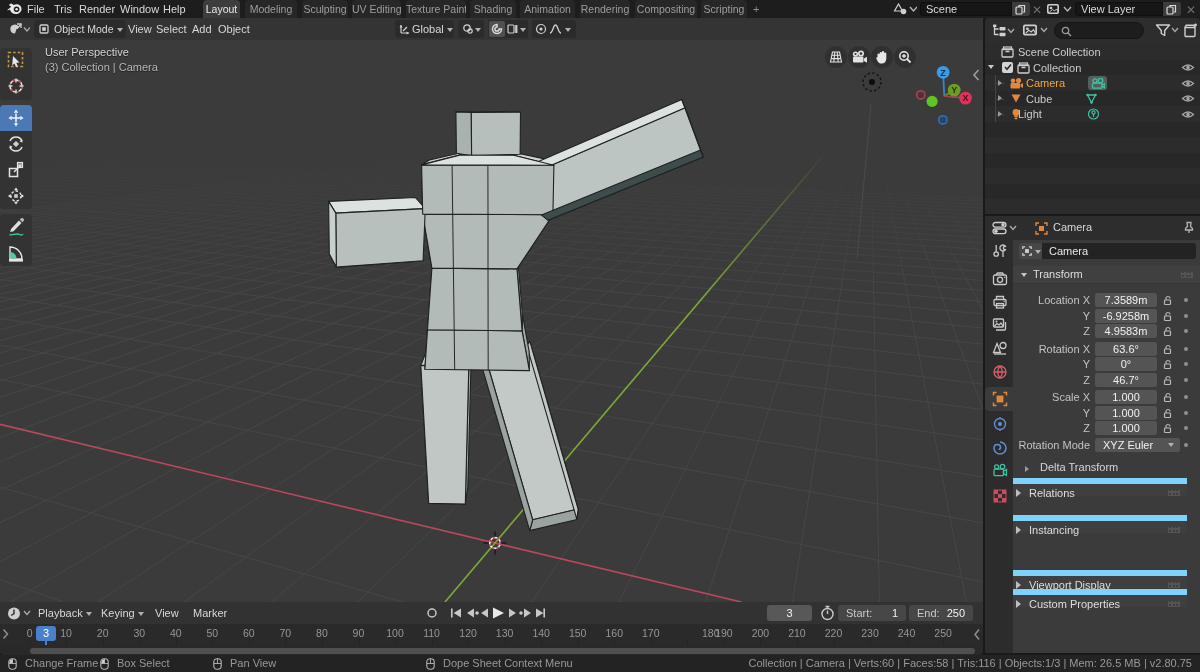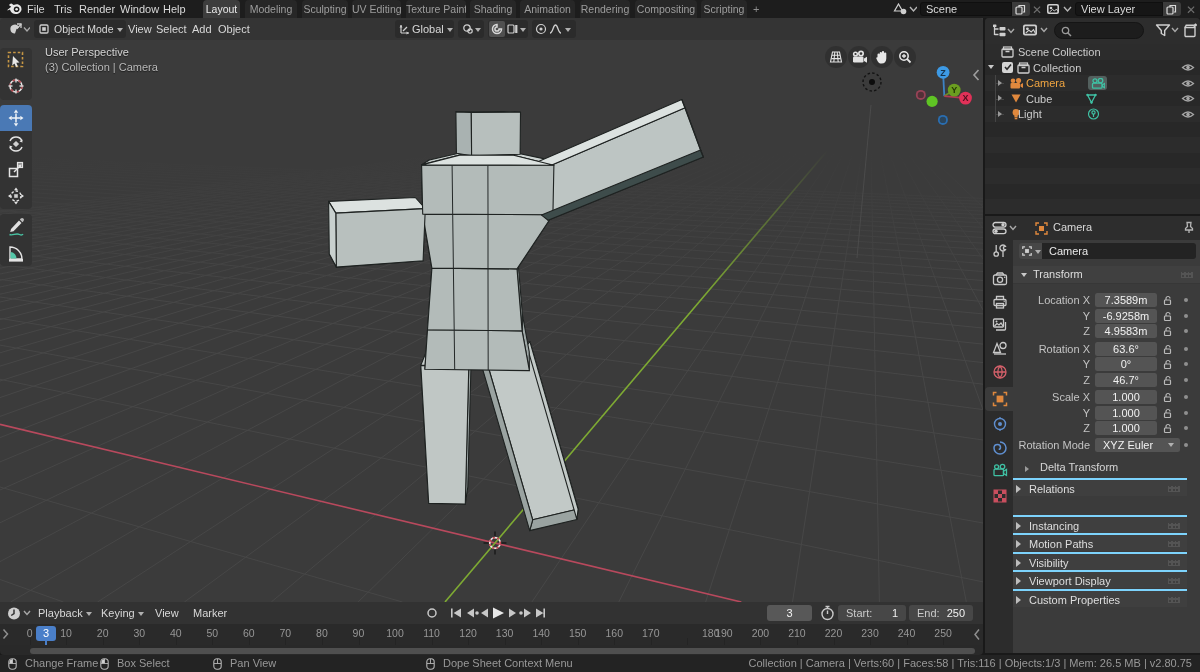--- a/index.html
+++ b/index.html
@@ -17,21 +17,21 @@
 .tbtn.blue{background:#4a79b5}
 .vptext{position:absolute;color:#d4d4d4;font-size:11px;text-shadow:0 1px 1px rgba(0,0,0,.55)}
 .gbtn{position:absolute;width:22px;height:22px;border-radius:11px;background:rgba(40,40,40,.55)}
 #outliner{left:985px;top:18px;width:215px;height:196px;background:#282828;border-radius:4px 4px 0 0;overflow:hidden}
 #outlhead{position:absolute;left:0;top:0;width:215px;height:26px;background:#2d2d2d}
 .orow{position:absolute;left:0;width:215px;height:16px;line-height:16px;color:#cccccc}
 #props{left:985px;top:216px;width:215px;height:437px;background:#2c2c2c;border-radius:0 0 0 0;overflow:hidden}
 #propshead{position:absolute;left:0;top:0;width:215px;height:24px;background:#2d2d2d}
 .plabel{position:absolute;text-align:right;color:#c3c3c3}
 .pfield{position:absolute;background:#545454;border-radius:2.5px;color:#f1f1f1;text-align:center;height:14px;line-height:14px}
-.panelh{position:absolute;left:28px;width:174px;height:18px;line-height:18px;color:#dedede;background:#3f3f3f;border-top:2px solid #7dd3fc}
+.panelh{position:absolute;left:28px;width:174px;height:18px;line-height:18px;color:#dedede;background:#3f3f3f;border-top:6px solid #7dd3fc}
 #timeline{left:0;top:602px;width:983px;height:53px;background:#292929;border-radius:0 0 4px 4px}
 #tlhead{position:absolute;left:0;top:0;width:983px;height:22px;background:#323232}
 #ruler{position:absolute;left:0;top:22px;width:983px;height:21px;background:#2a2a2a}
 .tnum{position:absolute;top:3px;color:#969696;font-size:10.5px}
 #statusbar{left:0;top:655px;width:1200px;height:17px;background:#232323;color:#989898;line-height:17px}
 .chev{display:inline-block;width:0;height:0;border-left:3.5px solid transparent;border-right:3.5px solid transparent;border-top:4px solid #b0b0b0;vertical-align:middle;margin-left:3px}
 .tri-r{display:inline-block;width:0;height:0;border-top:4px solid transparent;border-bottom:4px solid transparent;border-left:5px solid #c9c9c9}
 svg{display:block}
 </style></head>
 <body>
@@ -694,22 +694,20 @@
         <path d="M3 5 V3.5 a2 2 0 0 1 4 0" fill="none" stroke="#b9b9b9" stroke-width="1.2"></path>
       </svg>
       <div class="abs" style="left:199px;top:210px;width:4px;height:4px;border-radius:2px;background:#8f8f8f"></div>
       <div class="plabel" style="left:20px;top:222px;width:85px;height:14px;line-height:14px">Rotation Mode</div>
       <div class="pfield" style="left:110px;top:222px;width:85px;text-align:left;padding-left:8px;background:#545454">XYZ Euler<span class="chev" style="position:absolute;right:6px;top:5px"></span></div>
       <div class="abs" style="left:199px;top:227px;width:4px;height:4px;border-radius:2px;background:#8f8f8f"></div>
       <div class="abs" style="left:40px;top:249.5px;width:0;height:0;border-top:3.5px solid transparent;border-bottom:3.5px solid transparent;border-left:4.5px solid #9a9a9a"></div>
       <div class="abs" style="left:55px;top:245px;color:#d6d6d6">Delta Transform</div>
       <div class="panelh" style="top:261.5px"><span class="tri-r" style="margin:0 8px 0 3px;border-left-color:#bdbdbd"></span>Relations<span style="position:absolute;right:7px;top:6px;width:12px;height:6px;background:repeating-linear-gradient(90deg,#5a5a5a 0 1.5px,transparent 1.5px 3.5px),repeating-linear-gradient(0deg,#5a5a5a 0 1.5px,transparent 1.5px 3.5px);opacity:.8"></span></div>
       <div class="panelh" style="top:298.5px"><span class="tri-r" style="margin:0 8px 0 3px;border-left-color:#bdbdbd"></span>Instancing<span style="position:absolute;right:7px;top:6px;width:12px;height:6px;background:repeating-linear-gradient(90deg,#5a5a5a 0 1.5px,transparent 1.5px 3.5px),repeating-linear-gradient(0deg,#5a5a5a 0 1.5px,transparent 1.5px 3.5px);opacity:.8"></span></div>
-      <div class="panelh" style="top:317.0px"><span class="tri-r" style="margin:0 8px 0 3px;border-left-color:#bdbdbd"></span>Motion Paths<span style="position:absolute;right:7px;top:6px;width:12px;height:6px;background:repeating-linear-gradient(90deg,#5a5a5a 0 1.5px,transparent 1.5px 3.5px),repeating-linear-gradient(0deg,#5a5a5a 0 1.5px,transparent 1.5px 3.5px);opacity:.8"></span></div>
-      <div class="panelh" style="top:335.5px"><span class="tri-r" style="margin:0 8px 0 3px;border-left-color:#bdbdbd"></span>Visibility<span style="position:absolute;right:7px;top:6px;width:12px;height:6px;background:repeating-linear-gradient(90deg,#5a5a5a 0 1.5px,transparent 1.5px 3.5px),repeating-linear-gradient(0deg,#5a5a5a 0 1.5px,transparent 1.5px 3.5px);opacity:.8"></span></div>
       <div class="panelh" style="top:354.0px"><span class="tri-r" style="margin:0 8px 0 3px;border-left-color:#bdbdbd"></span>Viewport Display<span style="position:absolute;right:7px;top:6px;width:12px;height:6px;background:repeating-linear-gradient(90deg,#5a5a5a 0 1.5px,transparent 1.5px 3.5px),repeating-linear-gradient(0deg,#5a5a5a 0 1.5px,transparent 1.5px 3.5px);opacity:.8"></span></div>
       <div class="panelh" style="top:372.5px"><span class="tri-r" style="margin:0 8px 0 3px;border-left-color:#bdbdbd"></span>Custom Properties<span style="position:absolute;right:7px;top:6px;width:12px;height:6px;background:repeating-linear-gradient(90deg,#5a5a5a 0 1.5px,transparent 1.5px 3.5px),repeating-linear-gradient(0deg,#5a5a5a 0 1.5px,transparent 1.5px 3.5px);opacity:.8"></span></div>
     </div>
     <div id="timeline" class="abs">
       <div id="tlhead">
         <svg style="position:absolute;left:7px;top:4px" width="26" height="15" viewBox="0 0 26 15">
           <circle cx="7" cy="7.5" r="6" fill="#cfcfcf"></circle>
           <path d="M7 3.5 V7.5 L4.2 9.5" fill="none" stroke="#333" stroke-width="1.5"></path>
           <path d="M17 5 l3 3.5 l3 -3.5" fill="none" stroke="#a8a8a8" stroke-width="1.4"></path>
         </svg>

